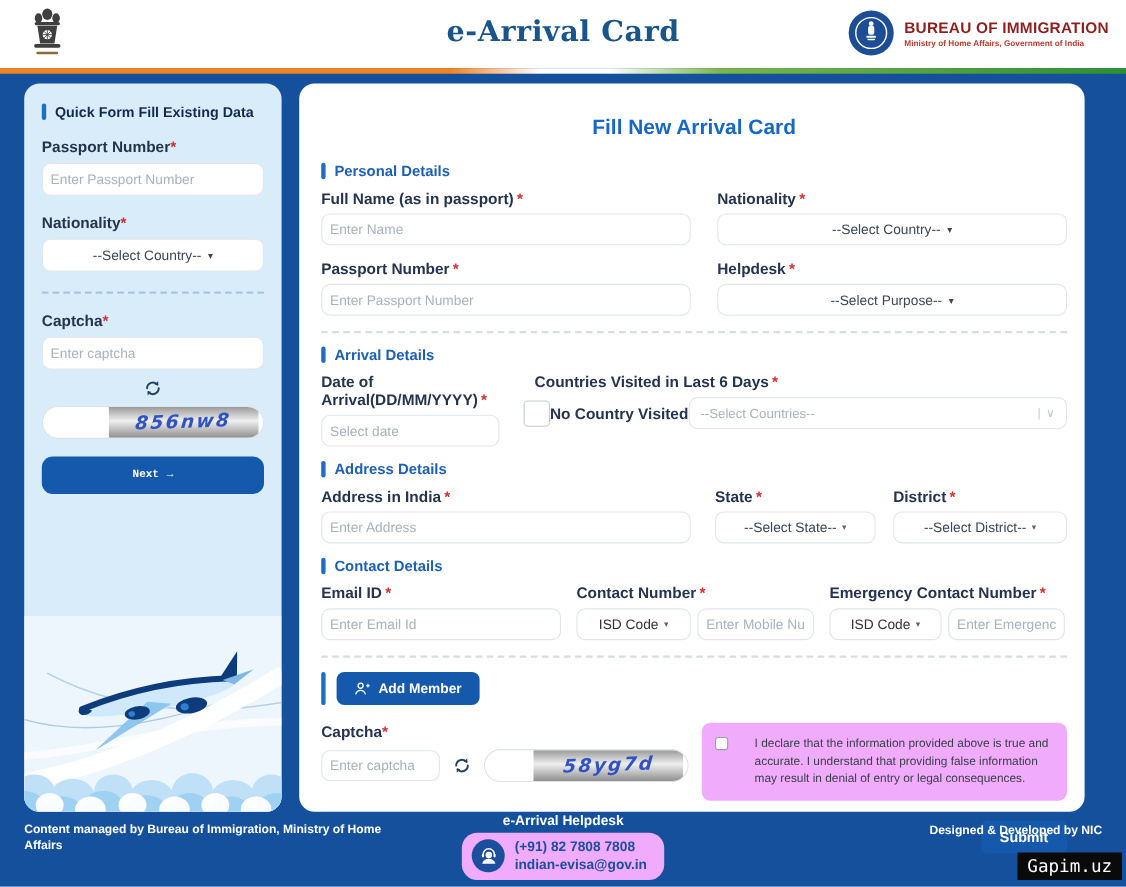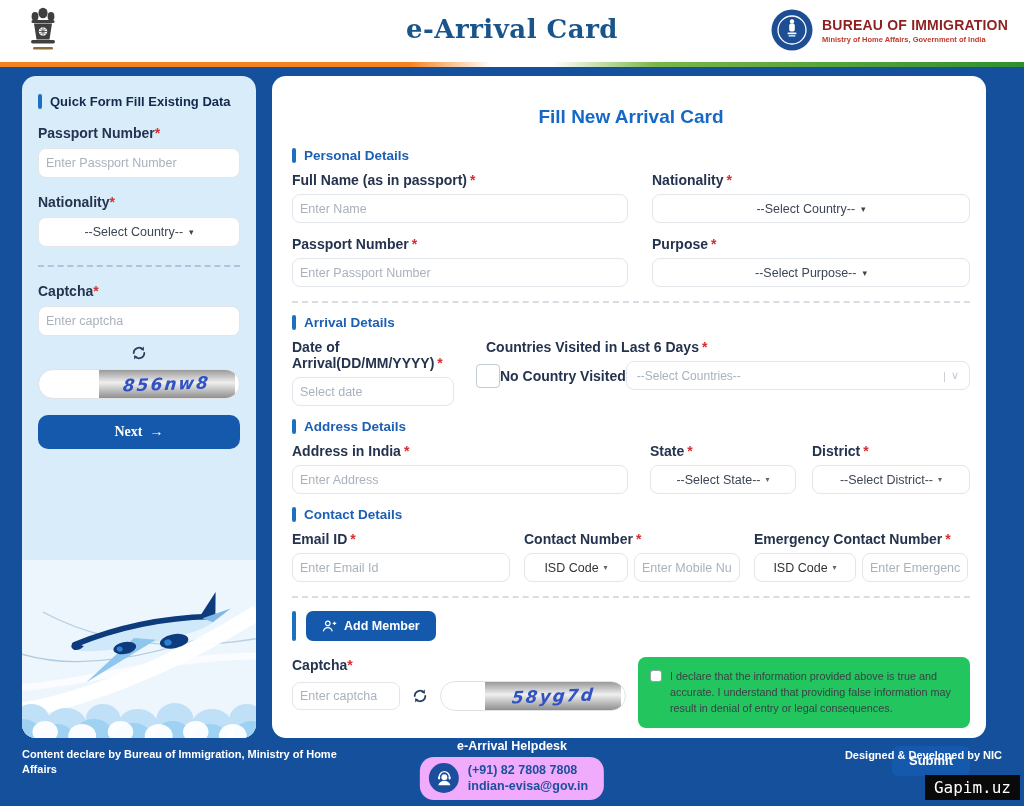--- a/index.html
+++ b/index.html
@@ -48,23 +48,23 @@
   .capbox { position:relative; height:30px; background:#fff; border:1px solid #dfe3e8;
     border-radius:15px; overflow:hidden; }
   .capgray { position:absolute; top:0; bottom:0;
     background:linear-gradient(180deg,#9a9a9a 0%,#efefef 45%,#8f8f8f 100%);
     display:flex; align-items:center; justify-content:center; }
   .capgray.side-pos { left:30%; width:68%; }
   .capgray.main-pos { left:24%; width:74%; }
   .captext { font-family:"DejaVu Sans",sans-serif; font-style:italic; font-weight:bold;
     font-size:17px; color:#3052c2; letter-spacing:2px; transform:rotate(-2deg) skewX(-7deg); }
   .nextbtn { margin-top:16px; width:100%; height:34px; background:#1459ab; color:#fff;
-    font-weight:bold; font-size:14px; border:none; border-radius:10px; display:flex;
+    font-weight:bold; font-size:10px; border:none; border-radius:10px; display:flex;
     align-items:center; justify-content:center; gap:7px; cursor:pointer;
-    font-family:Liberation Serif, serif; }
+    font-family:Liberation Mono, monospace; }
   .illus { position:absolute; left:0; right:0; bottom:0; height:178px; }
   .illus svg { display:block; width:100%; height:100%; }
 
   
   .main { position:absolute; left:272px; top:76px; width:714px; height:662px;
     background:#fff; border-radius:14px; padding:16px 16px 0 20px; }
   .m-title { text-align:center; font-size:19px; font-weight:bold; color:#1668c8; margin:14px 0 20px; }
   .m-sect { display:flex; align-items:center; gap:8px; margin:6px 0 9px; }
   .m-sect span { font-size:13.5px; font-weight:bold; color:#1d5fb4; }
   .row { display:flex; margin-bottom:13px; }
@@ -78,22 +78,22 @@
     display:flex; align-items:center; padding:0 10px; font-size:12px; color:#a9b2bc;
     background:#fff; cursor:pointer; }
   .msel-right { margin-left:auto; display:flex; align-items:center; gap:5px; color:#c3c9cf; font-size:11px; }
   .addrow { display:flex; gap:10px; margin:13px 0 16px; }
   .vbar { width:4px; background:#1d6fc0; border-radius:2px; }
   .addbtn { height:30px; padding:0 16px; background:#1459ab; color:#fff; font-weight:bold;
     font-size:12.5px; border:none; border-radius:7px; display:flex; align-items:center;
     gap:7px; cursor:pointer; font-family:"Liberation Sans",sans-serif; }
   .bottomrow { display:flex; justify-content:space-between; align-items:flex-start; }
   .cap-left { display:flex; align-items:center; gap:12px; margin-top:15px; }
-  .decl { width:332px; background:#22c55e; border-radius:8px; padding:11px 12px;
-    display:flex; gap:8px; font-size:10.8px; color:#3a4148; line-height:1.5; }
+  .decl { width:332px; background:#f0abfc; border-radius:8px; padding:11px 12px;
+    display:flex; gap:24px; font-size:10.8px; color:#3a4148; line-height:1.5; }
   .decl .dcb { width:12px; height:12px; border:1px solid #98a0a8; border-radius:3px;
     background:#fff; flex:none; margin-top:2px; cursor:pointer; }
   .submitrow { display:flex; justify-content:flex-end; margin-top:18px; }
   .submitbtn { width:78px; height:30px; background:#1459ab; color:#fff; font-weight:bold;
     font-size:13px; border:none; border-radius:6px; cursor:pointer;
     font-family:"Liberation Sans",sans-serif; }
 
   
   .f-left { position:absolute; left:22px; top:747px; width:340px; font-size:11px;
     font-weight:bold; color:#fff; line-height:1.4; }
@@ -263,21 +263,21 @@
       </div>
     </div>
   </div>
 
   <div class="row" style="gap:24px;">
     <div class="fg" style="width:336px;">
       <span class="lbl"><span>Passport Number</span><span class="req spaced">*</span></span>
       <input class="inp" placeholder="Enter Passport Number" style="">
     </div>
     <div class="fg" style="flex:1;">
-      <span class="lbl"><span>Purpose</span><span class="req spaced">*</span></span>
+      <span class="lbl"><span>Helpdesk</span><span class="req spaced">*</span></span>
       <div class="sel">
         <span>--Select Purpose--</span>
         <span class="chev">▾</span>
       </div>
     </div>
   </div>
 
   <div class="dash-main"></div>
 
   <div class="m-sect">
@@ -402,21 +402,21 @@
       <span class="dcb"></span>
       <span>I declare that the information provided above is true and accurate. I understand that providing false information may result in denial of entry or legal consequences.</span>
     </div>
   </div>
 
   <div class="submitrow">
     <button class="submitbtn">Submit</button>
   </div>
 </div>
 
-<div class="f-left">Content declare by Bureau of Immigration, Ministry of Home Affairs</div>
+<div class="f-left">Content managed by Bureau of Immigration, Ministry of Home Affairs</div>
 
 <div class="helpdesk">
   <div class="hd-title">e-Arrival Helpdesk</div>
   <div class="hd-pill">
     <div class="hd-icon">
       <svg width="19" height="19" viewBox="0 0 20 20" fill="#fff">
         <circle cx="10" cy="8.6" r="3.1"></circle>
         <path d="M3.6 17.2c.9-3.1 3.4-4.8 6.4-4.8s5.5 1.7 6.4 4.8z"></path>
         <path d="M4.6 8.2a5.4 5.4 0 0 1 10.8 0" fill="none" stroke="#fff" stroke-width="1.5"></path>
         <rect x="3.4" y="7.6" width="2.1" height="3.4" rx="1"></rect>

